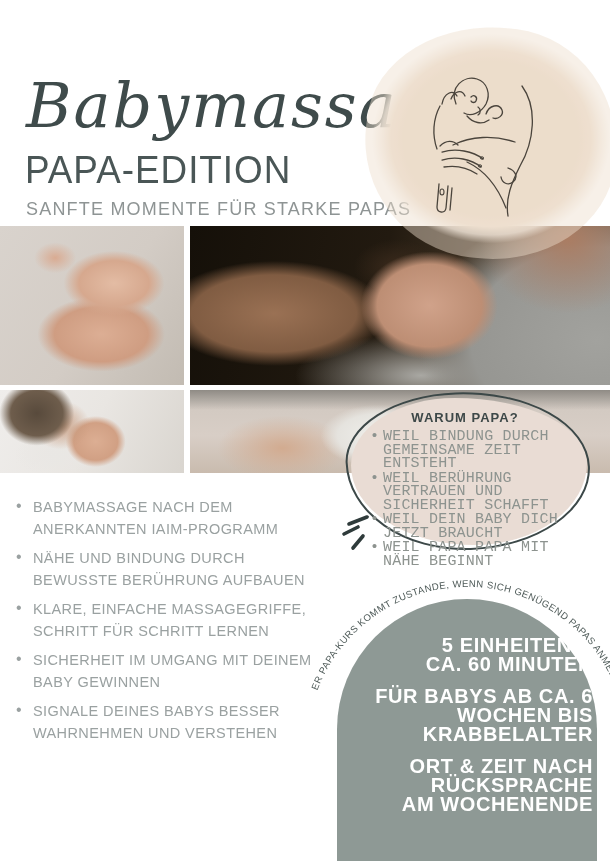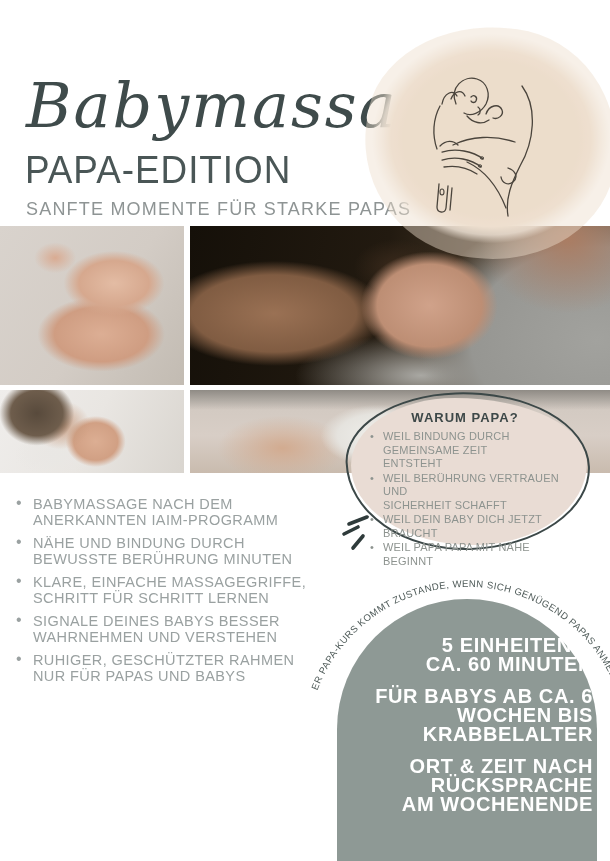--- a/index.html
+++ b/index.html
@@ -82,31 +82,32 @@
     background:#e9dcd4;border-radius:44% 56% 48% 52% / 46% 44% 56% 54%;
   }
   .warum-content{position:absolute;left:22px;top:18px;right:28px;}
   .warum-title{
     text-align:center;font-size:13px;font-weight:700;color:#3d4848;
     letter-spacing:1px;margin:0 0 5px 0;
   }
   .warum-list{list-style:none;margin:0;padding:0;}
   .warum-list li{
     position:relative;padding-left:15px;margin-bottom:1px;
-    font-size:11px;line-height:13.5px;letter-spacing:.2px;color:#8d938f;
+    font-size:15px;line-height:13.5px;letter-spacing:.2px;color:#8d938f;
     white-space:pre-line;
+    font-family:Liberation Mono, monospace;
   }
   .warum-list li::before{content:"•";position:absolute;left:2px;top:0;color:#8d938f;}
   .accent{position:absolute;left:338px;top:512px;z-index:6;}
   .accent line{stroke:#2f3b3b;stroke-width:3.6;stroke-linecap:round;}
   
   .benefits{list-style:none;position:absolute;left:16px;top:496px;width:330px;margin:0;padding:0;z-index:2;}
   .benefits li{
     position:relative;padding-left:17px;margin-bottom:7px;
-    font-size:14.5px;line-height:16px;letter-spacing:.4px;color:#9aa1a1;
+    font-size:14.5px;line-height:22px;letter-spacing:.4px;color:#9aa1a1;
     white-space:pre-line;
   }
   .benefits li::before{content:"•";position:absolute;left:0;top:-1px;font-size:16px;color:#9aa1a1;}
   
   .contact{position:absolute;left:16px;top:768px;z-index:2;}
   .contact div{
     font-size:15.5px;font-weight:700;color:#4b5757;
     letter-spacing:.4px;line-height:21px;white-space:nowrap;
   }
   
@@ -183,27 +184,27 @@
   <svg class="accent" width="34" height="42" viewBox="0 0 34 42">
     <line x1="11" y1="12" x2="29" y2="5"></line>
     <line x1="6" y1="22" x2="20" y2="15"></line>
     <line x1="15" y1="36" x2="25" y2="24"></line>
   </svg>
 
   <ul class="benefits">
     <li>BABYMASSAGE NACH DEM
 ANERKANNTEN IAIM-PROGRAMM</li>
     <li>NÄHE UND BINDUNG DURCH
-BEWUSSTE BERÜHRUNG MINUTEN</li>
+BEWUSSTE BERÜHRUNG AUFBAUEN</li>
     <li>KLARE, EINFACHE MASSAGEGRIFFE,
 SCHRITT FÜR SCHRITT LERNEN</li>
+    <li>SICHERHEIT IM UMGANG MIT DEINEM
+BABY GEWINNEN</li>
     <li>SIGNALE DEINES BABYS BESSER
 WAHRNEHMEN UND VERSTEHEN</li>
-    <li>RUHIGER, GESCHÜTZTER RAHMEN
-NUR FÜR PAPAS UND BABYS</li>
   </ul>
 
 
   <div class="arch">
     <p>5 EINHEITEN À
 CA. 60 MINUTEN</p>
     <p>FÜR BABYS AB CA. 6 WOCHEN BIS
 KRABBELALTER</p>
     <p>ORT &amp; ZEIT NACH RÜCKSPRACHE
 AM WOCHENENDE</p>

